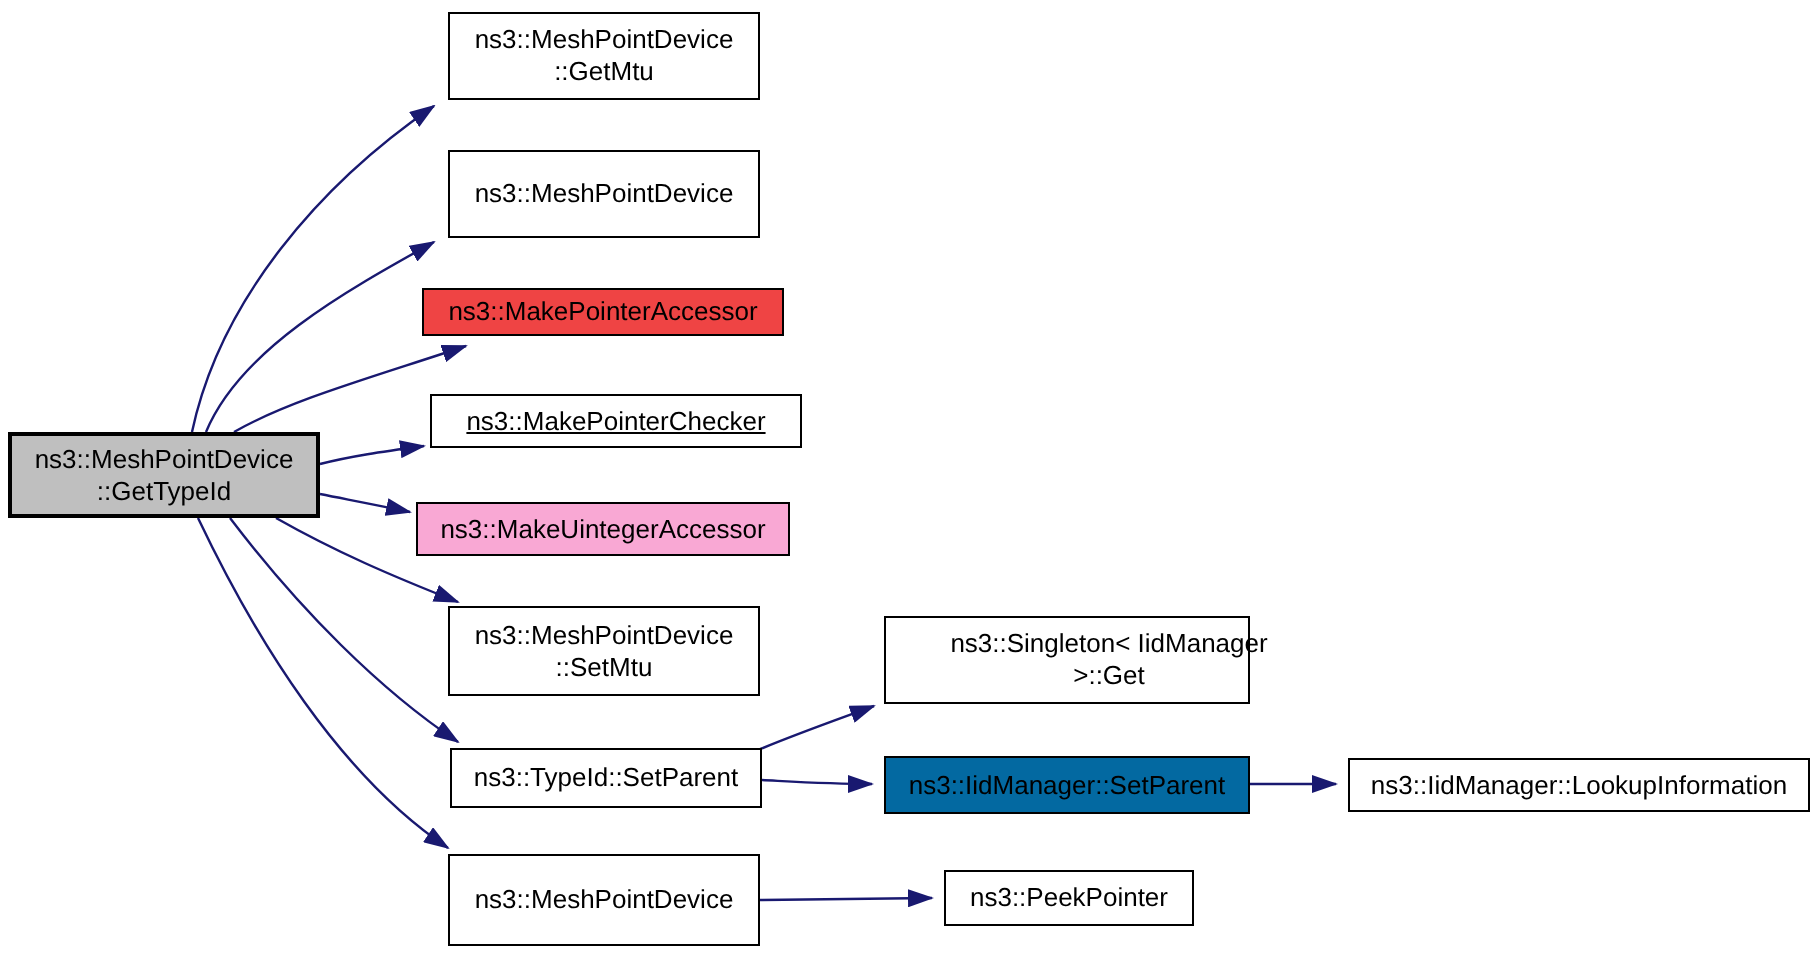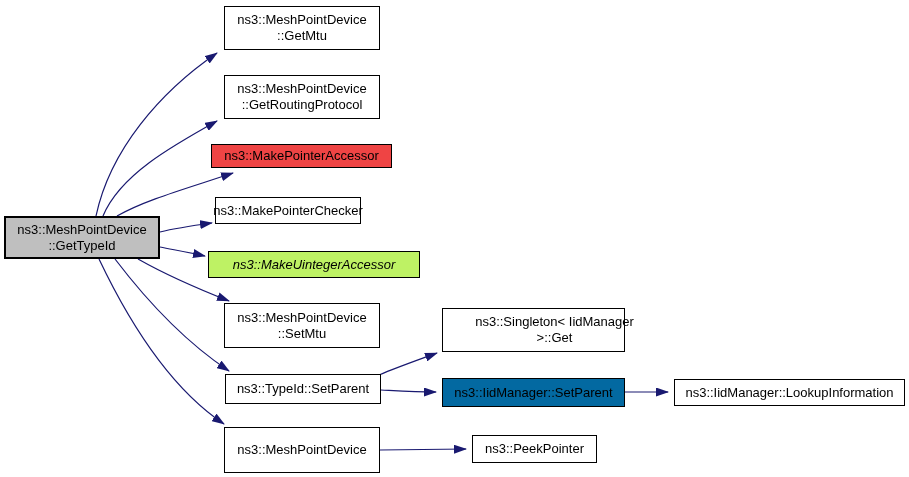--- a/index.html
+++ b/index.html
@@ -73,29 +73,28 @@
       <div class="node focus" style="left: 4px; top: 216px; width: 156px; height: 43px; border-color: rgb(0, 0, 0); background: rgb(191, 191, 191); color: rgb(0, 0, 0);">
         <span>ns3::MeshPointDevice</span>
         <span>::GetTypeId</span>
       </div>
       <div class="node" style="left: 224px; top: 6px; width: 156px; height: 44px; border-color: rgb(0, 0, 0); background: rgb(255, 255, 255); color: rgb(0, 0, 0);">
         <span>ns3::MeshPointDevice</span>
         <span>::GetMtu</span>
       </div>
       <div class="node" style="left: 224px; top: 75px; width: 156px; height: 44px; border-color: rgb(0, 0, 0); background: rgb(255, 255, 255); color: rgb(0, 0, 0);">
         <span>ns3::MeshPointDevice</span>
-        <span>::GetRoutingProtocol</span>
       </div>
       <div class="node" style="left: 211px; top: 144px; width: 181px; height: 24px; border-color: rgb(0, 0, 0); background: #ef4444; color: rgb(0, 0, 0);">
         <span>ns3::MakePointerAccessor</span>
       </div>
-      <div class="node" style="left: 215px; top: 197px; width: 146px; height: 27px; border-color: rgb(0, 0, 0); background: rgb(255, 255, 255); color: rgb(0, 0, 0);">
+      <div class="node" style="left: 215px; top: 197px; width: 186px; height: 27px; border-color: rgb(0, 0, 0); background: rgb(255, 255, 255); color: rgb(0, 0, 0); text-decoration: underline;">
         <span>ns3::MakePointerChecker</span>
       </div>
-      <div class="node" style="left: 208px; top: 251px; width: 212px; height: 27px; border-color: rgb(0, 0, 0); background: #bef264; color: rgb(0, 0, 0); font-style: italic;">
+      <div class="node" style="left: 208px; top: 251px; width: 187px; height: 27px; border-color: rgb(0, 0, 0); background: #f9a8d4; color: rgb(0, 0, 0);">
         <span>ns3::MakeUintegerAccessor</span>
       </div>
       <div class="node" style="left: 224px; top: 303px; width: 156px; height: 45px; border-color: rgb(0, 0, 0); background: rgb(255, 255, 255); color: rgb(0, 0, 0);">
         <span>ns3::MeshPointDevice</span>
         <span>::SetMtu</span>
       </div>
       <div class="node" style="left: 225px; top: 374px; width: 156px; height: 30px; border-color: rgb(0, 0, 0); background: rgb(255, 255, 255); color: rgb(0, 0, 0);">
         <span>ns3::TypeId::SetParent</span>
       </div>
       <div class="node" style="left: 224px; top: 427px; width: 156px; height: 46px; border-color: rgb(0, 0, 0); background: rgb(255, 255, 255); color: rgb(0, 0, 0);">

